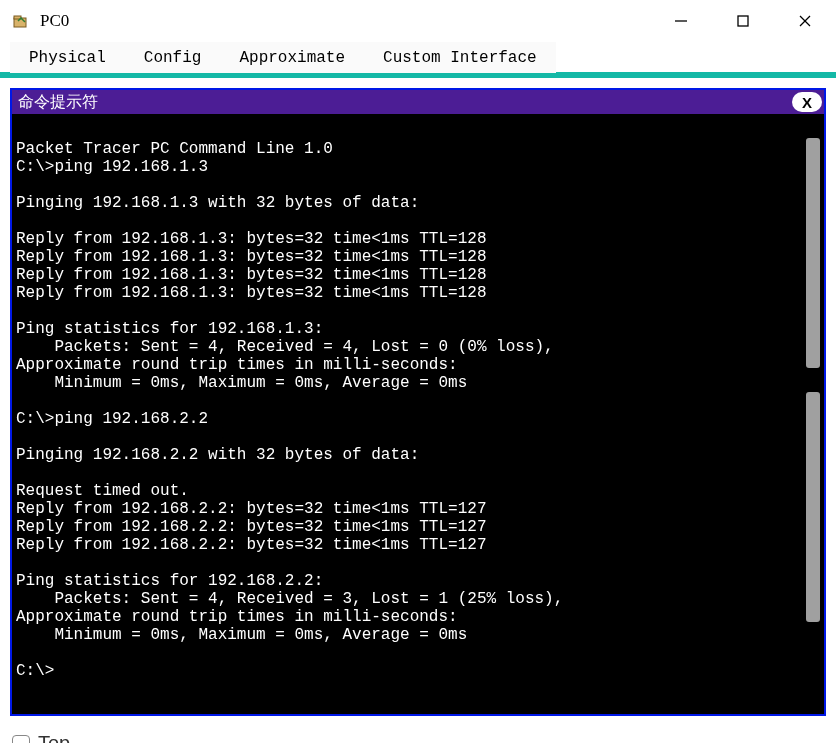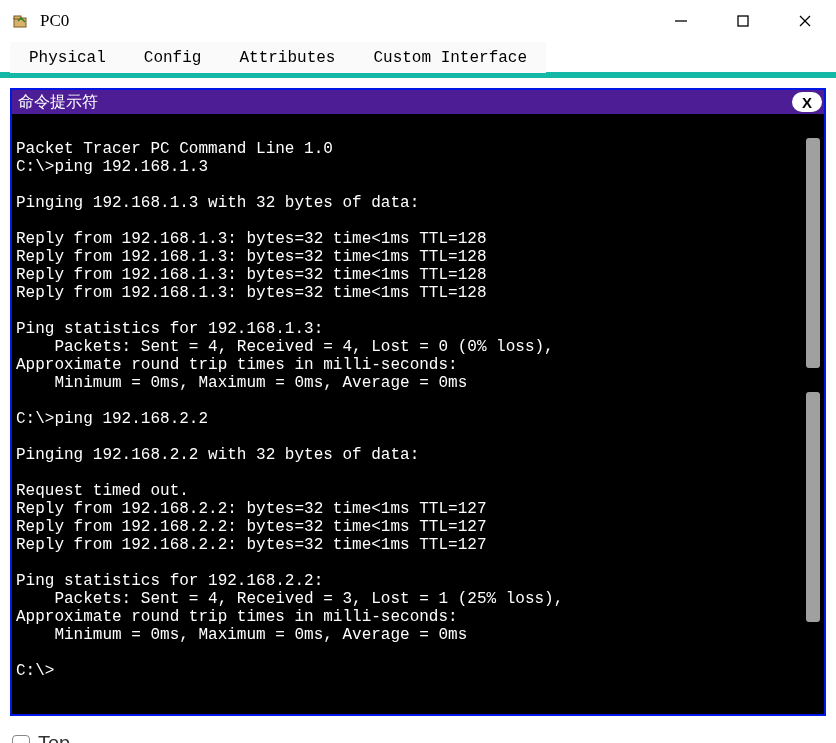--- a/index.html
+++ b/index.html
@@ -172,21 +172,21 @@
           <line x1="2" y1="2" x2="12" y2="12" stroke="#000" stroke-width="1.3"></line>
           <line x1="12" y1="2" x2="2" y2="12" stroke="#000" stroke-width="1.3"></line>
         </svg>
     </div>
   </div>
 </div>
 
 <div class="tabs">
   <div class="tab">Physical</div>
   <div class="tab">Config</div>
-  <div class="tab">Attributes</div>
+  <div class="tab">Approximate</div>
   <div class="tab">Custom Interface</div>
 </div>
 
 <div class="workspace">
   <div class="term-window">
     <div class="term-titlebar">
       <span>命令提示符</span>
       <span class="term-close">X</span>
     </div>
     <div class="term-body-wrap">

